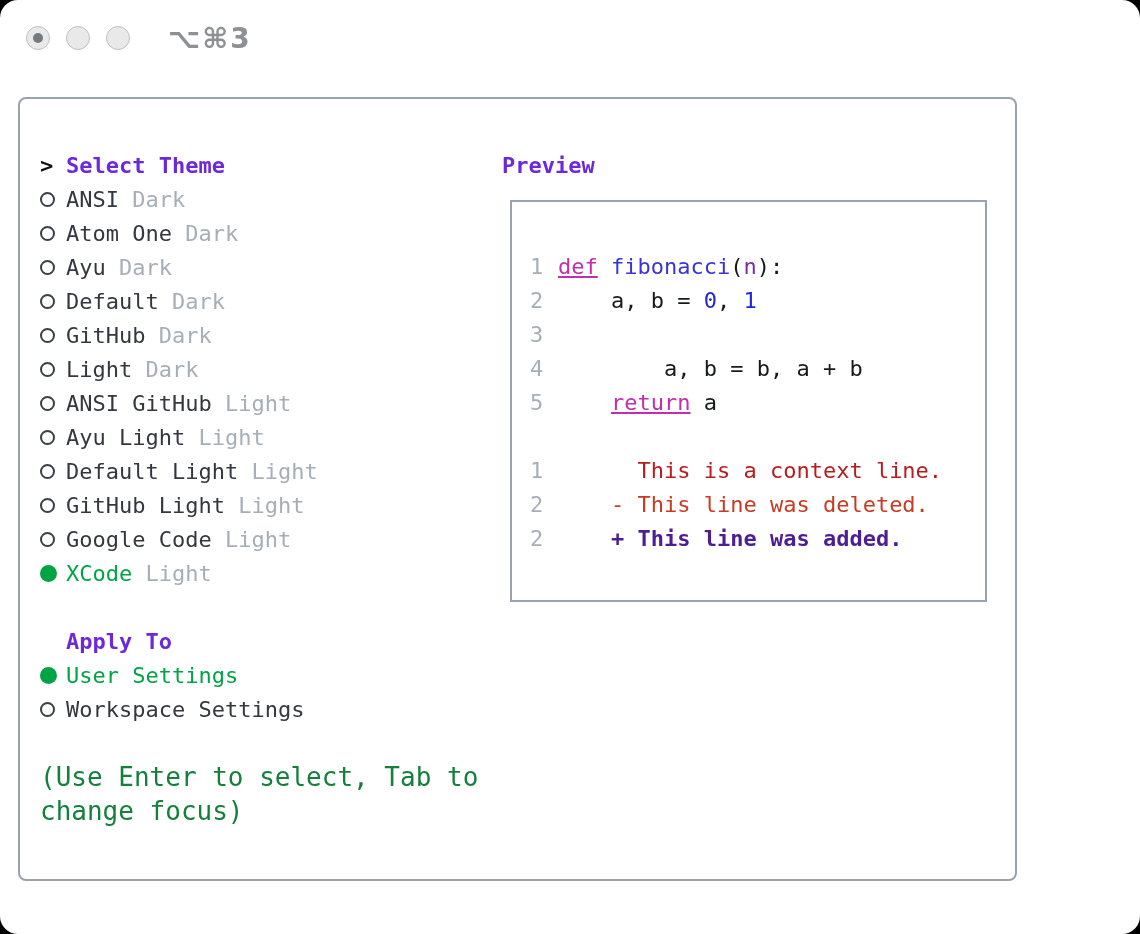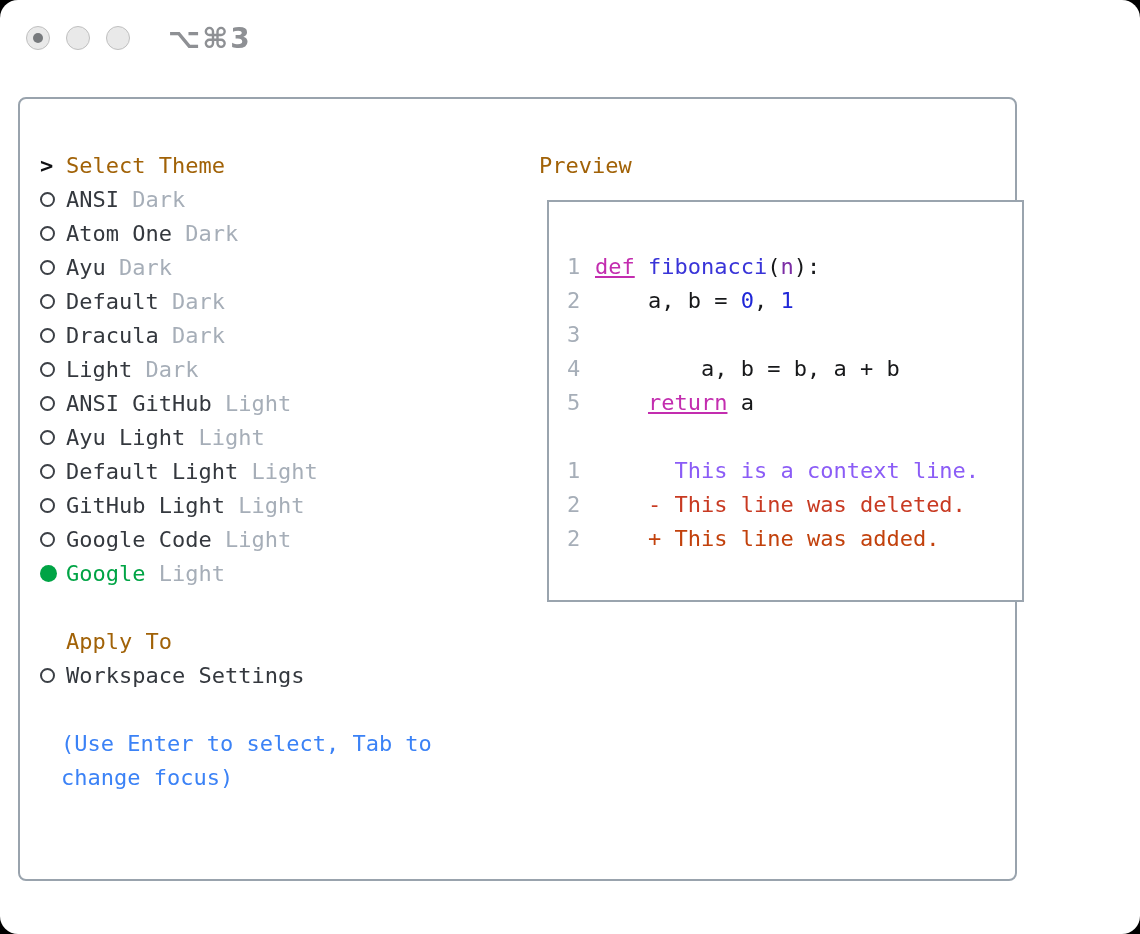--- a/index.html
+++ b/index.html
@@ -22,42 +22,42 @@
     font-family:"DejaVu Sans","Liberation Sans",sans-serif;
     font-size:28px;font-weight:600;color:#8e9094;letter-spacing:2px;}
   
   .panel{position:absolute;left:18px;top:97px;width:999px;height:784px;
     border:2px solid #99a3ad;border-radius:8px;background:#fff;}
   
   .left-col{position:absolute;left:20px;top:49px;width:450px;}
   .row{display:flex;align-items:center;height:34px;font-size:22px;color:#34383e;white-space:pre;}
   .row .iconcell{width:26px;display:flex;align-items:center;flex:none;}
   .prompt{font-weight:700;color:#101114;}
-  .hdr{font-weight:400;color:#a16207;}
+  .hdr{font-weight:700;color:#6d28d9;}
   .radio{width:15px;height:15px;border-radius:50%;border:2px solid #3c4046;background:transparent;}
   .radio.sel{border:0;width:17px;height:17px;background:#00a445;}
   .muted{color:#a6aeb8;}
   .green{color:#00a445;}
   .spacer{height:34px;}
-  .hintline{height:34px;display:flex;align-items:center;font-size:22px;color:#3b82f6;white-space:pre;margin-left:21px;}
+  .hintline{height:34px;display:flex;align-items:center;font-size:26px;color:#15803d;white-space:pre;}
   
-  .right-col{position:absolute;left:482px;top:49px;width:505px;margin-left:37px;}
+  .right-col{position:absolute;left:482px;top:49px;width:505px;}
   .preview-box{margin-left:8px;margin-top:18px;width:477px;height:402px;
     border:2px solid #9aa4ae;background:#fff;padding:47px 0 0 18px;overflow:hidden;}
   .codeline{display:flex;height:34px;align-items:center;font-size:22px;white-space:pre;}
   .codeline .lnum{flex:none;width:14px;margin-right:14px;color:#a6aeb8;text-align:left;}
   .seg-plain{color:#17181a;}
   .seg-keyword{color:#c32daf;text-decoration:underline;}
   .seg-function{color:#3934d8;}
   .seg-param{color:#7c2da5;}
   .seg-builtin{color:#6c41ab;}
   .seg-number{color:#1f27d8;}
-  .seg-context{color:#8b5cf6;}
+  .seg-context{color:#b91c1c;}
   .seg-deleted{color:#c83a22;}
-  .seg-added{color:#c2410c;}
+  .seg-added{color:#4c1d95;font-weight:bold;}
 </style>
 </head>
 <body>
 
 <div class="window">
 
   <div class="titlebar">
     <div class="traffic t1">
       <span class="dot"></span>
     </div>
@@ -72,38 +72,39 @@
       <div class="row">
         <span class="iconcell prompt">&gt;</span>
         <span class="hdr">Select Theme</span>
       </div>
 
       <div id="theme-list">
           <div class="row"><span class="iconcell"><span class="radio"></span></span><span>ANSI</span><span class="muted"> Dark</span></div>
           <div class="row"><span class="iconcell"><span class="radio"></span></span><span>Atom One</span><span class="muted"> Dark</span></div>
           <div class="row"><span class="iconcell"><span class="radio"></span></span><span>Ayu</span><span class="muted"> Dark</span></div>
           <div class="row"><span class="iconcell"><span class="radio"></span></span><span>Default</span><span class="muted"> Dark</span></div>
-          <div class="row"><span class="iconcell"><span class="radio"></span></span><span>Dracula</span><span class="muted"> Dark</span></div>
+          <div class="row"><span class="iconcell"><span class="radio"></span></span><span>GitHub</span><span class="muted"> Dark</span></div>
           <div class="row"><span class="iconcell"><span class="radio"></span></span><span>Light</span><span class="muted"> Dark</span></div>
           <div class="row"><span class="iconcell"><span class="radio"></span></span><span>ANSI GitHub</span><span class="muted"> Light</span></div>
           <div class="row"><span class="iconcell"><span class="radio"></span></span><span>Ayu Light</span><span class="muted"> Light</span></div>
           <div class="row"><span class="iconcell"><span class="radio"></span></span><span>Default Light</span><span class="muted"> Light</span></div>
           <div class="row"><span class="iconcell"><span class="radio"></span></span><span>GitHub Light</span><span class="muted"> Light</span></div>
           <div class="row"><span class="iconcell"><span class="radio"></span></span><span>Google Code</span><span class="muted"> Light</span></div>
-          <div class="row"><span class="iconcell"><span class="radio sel"></span></span><span class="green">Google</span><span class="muted"> Light</span></div>
+          <div class="row"><span class="iconcell"><span class="radio sel"></span></span><span class="green">XCode</span><span class="muted"> Light</span></div>
         </div>
 
       <div class="spacer"></div>
 
       <div class="row">
         <span class="iconcell"></span>
         <span class="hdr">Apply To</span>
       </div>
 
       <div id="apply-list">
+          <div class="row"><span class="iconcell"><span class="radio sel"></span></span><span class="green">User Settings</span></div>
           <div class="row"><span class="iconcell"><span class="radio"></span></span><span>Workspace Settings</span></div>
         </div>
 
       <div class="spacer"></div>
 
       <div class="hintline">(Use Enter to select, Tab to</div>
       <div class="hintline">change focus)</div>
     </div>
 
     <div class="right-col">

